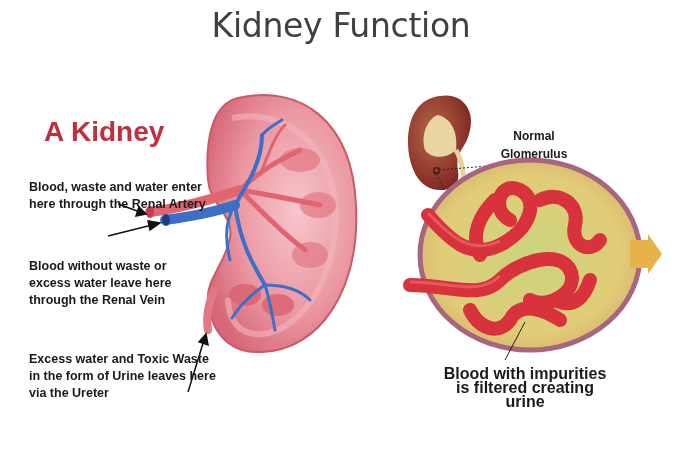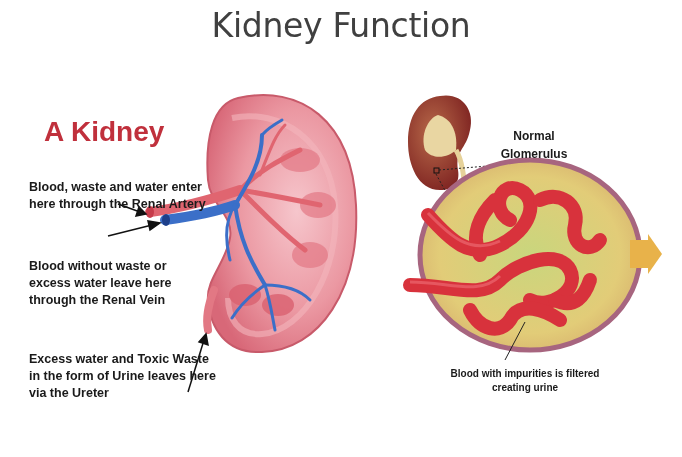--- a/index.html
+++ b/index.html
@@ -4,21 +4,21 @@
   <style>
     html, body { margin: 0; padding: 0; background: #ffffff; }
     body { width: 682px; height: 457px; position: relative; overflow: hidden; font-family: "Liberation Sans", sans-serif; }
     .title { position: absolute; left: 0; top: 6px; width: 682px; text-align: center; font-family: "DejaVu Sans", sans-serif; font-size: 33px; color: #404040; letter-spacing: -0.3px; }
     .heading { position: absolute; left: 44px; top: 116px; font-size: 28px; font-weight: bold; color: #c0303c; }
     .label { position: absolute; font-size: 12.5px; font-weight: bold; color: #1a1a1a; line-height: 17px; }
     .lbl-artery { left: 29px; top: 161px; width: 180px; margin-top: 18px; }
     .lbl-vein { left: 29px; top: 258px; width: 180px; }
     .lbl-ureter { left: 29px; top: 351px; width: 190px; }
     .lbl-glom { left: 489px; top: 127px; width: 90px; text-align: center; line-height: 18px; font-size: 12px; }
-    .lbl-filter { left: 440px; top: 367px; width: 170px; text-align: center; line-height: 14px; font-size: 10px; }
+    .lbl-filter { left: 440px; top: 367px; width: 170px; text-align: center; line-height: 14px; font-size: 16px; }
     svg.art { position: absolute; left: 0; top: 0; }
   </style>
 </head>
 <body>
 
 <div class="title">Kidney Function</div>
 
 <svg class="art" width="682" height="457" viewBox="0 0 682 457">
   <defs>
     <radialGradient id="kg" cx="60%" cy="45%" r="65%">

